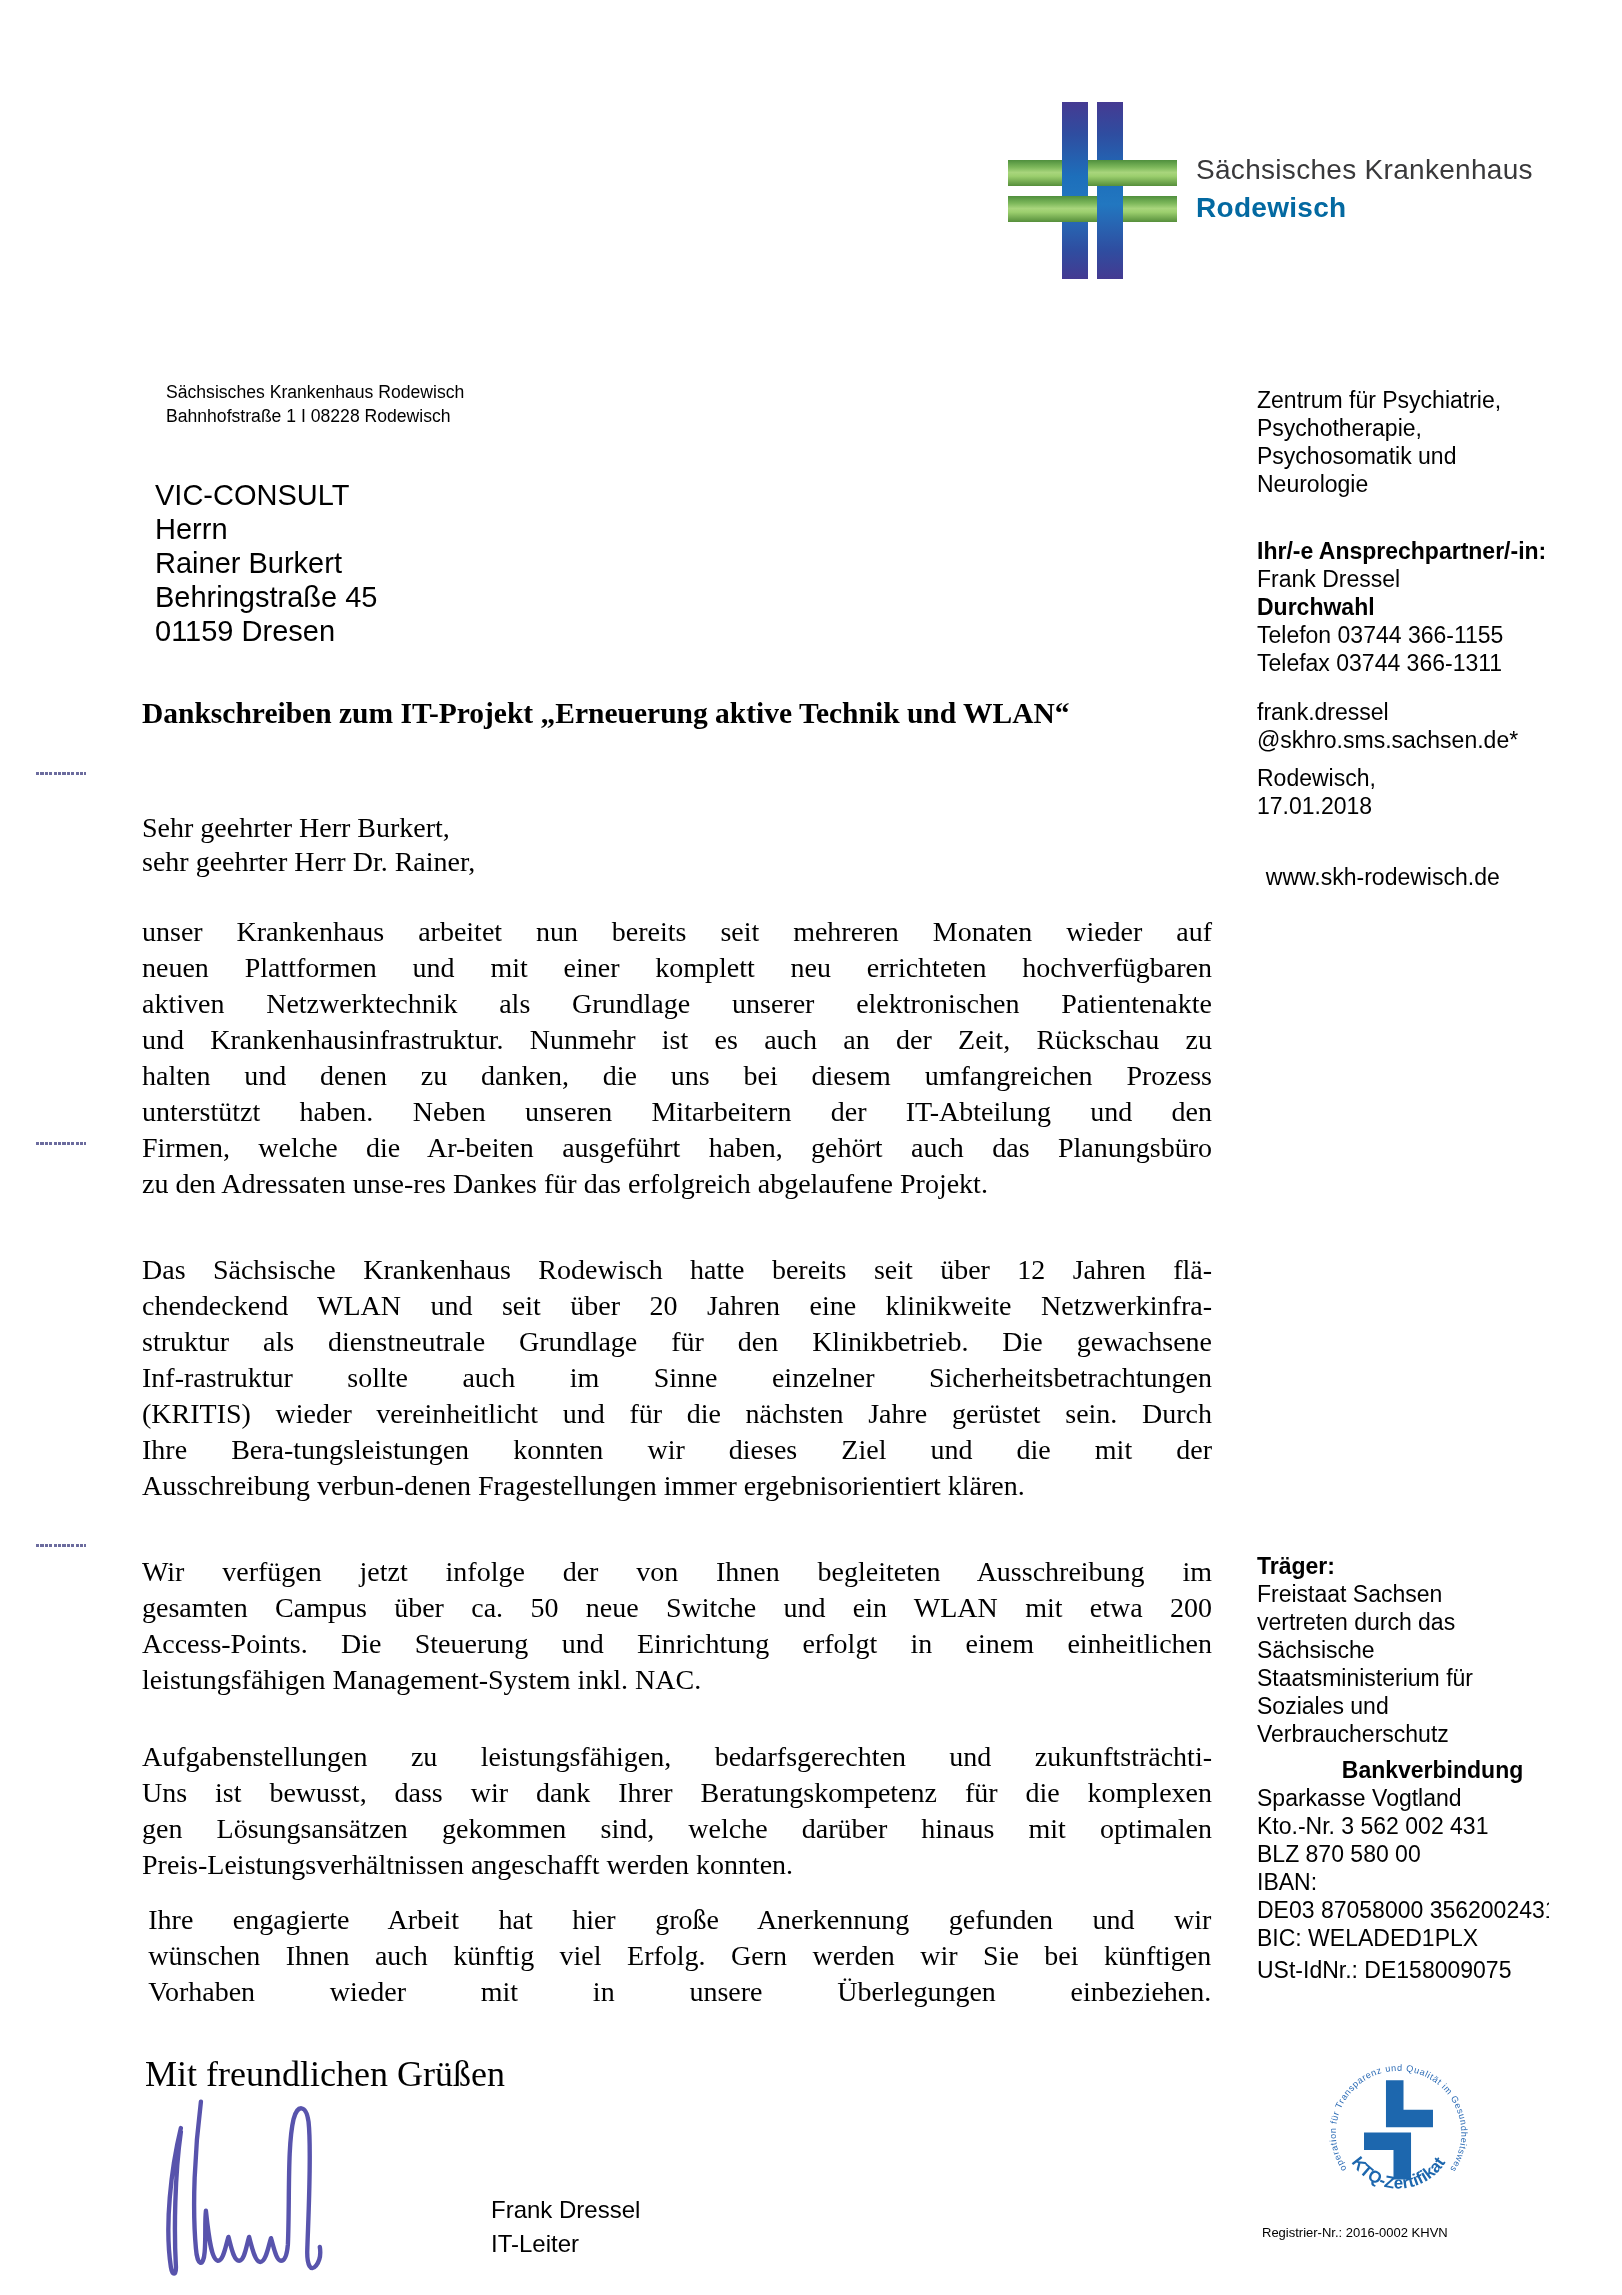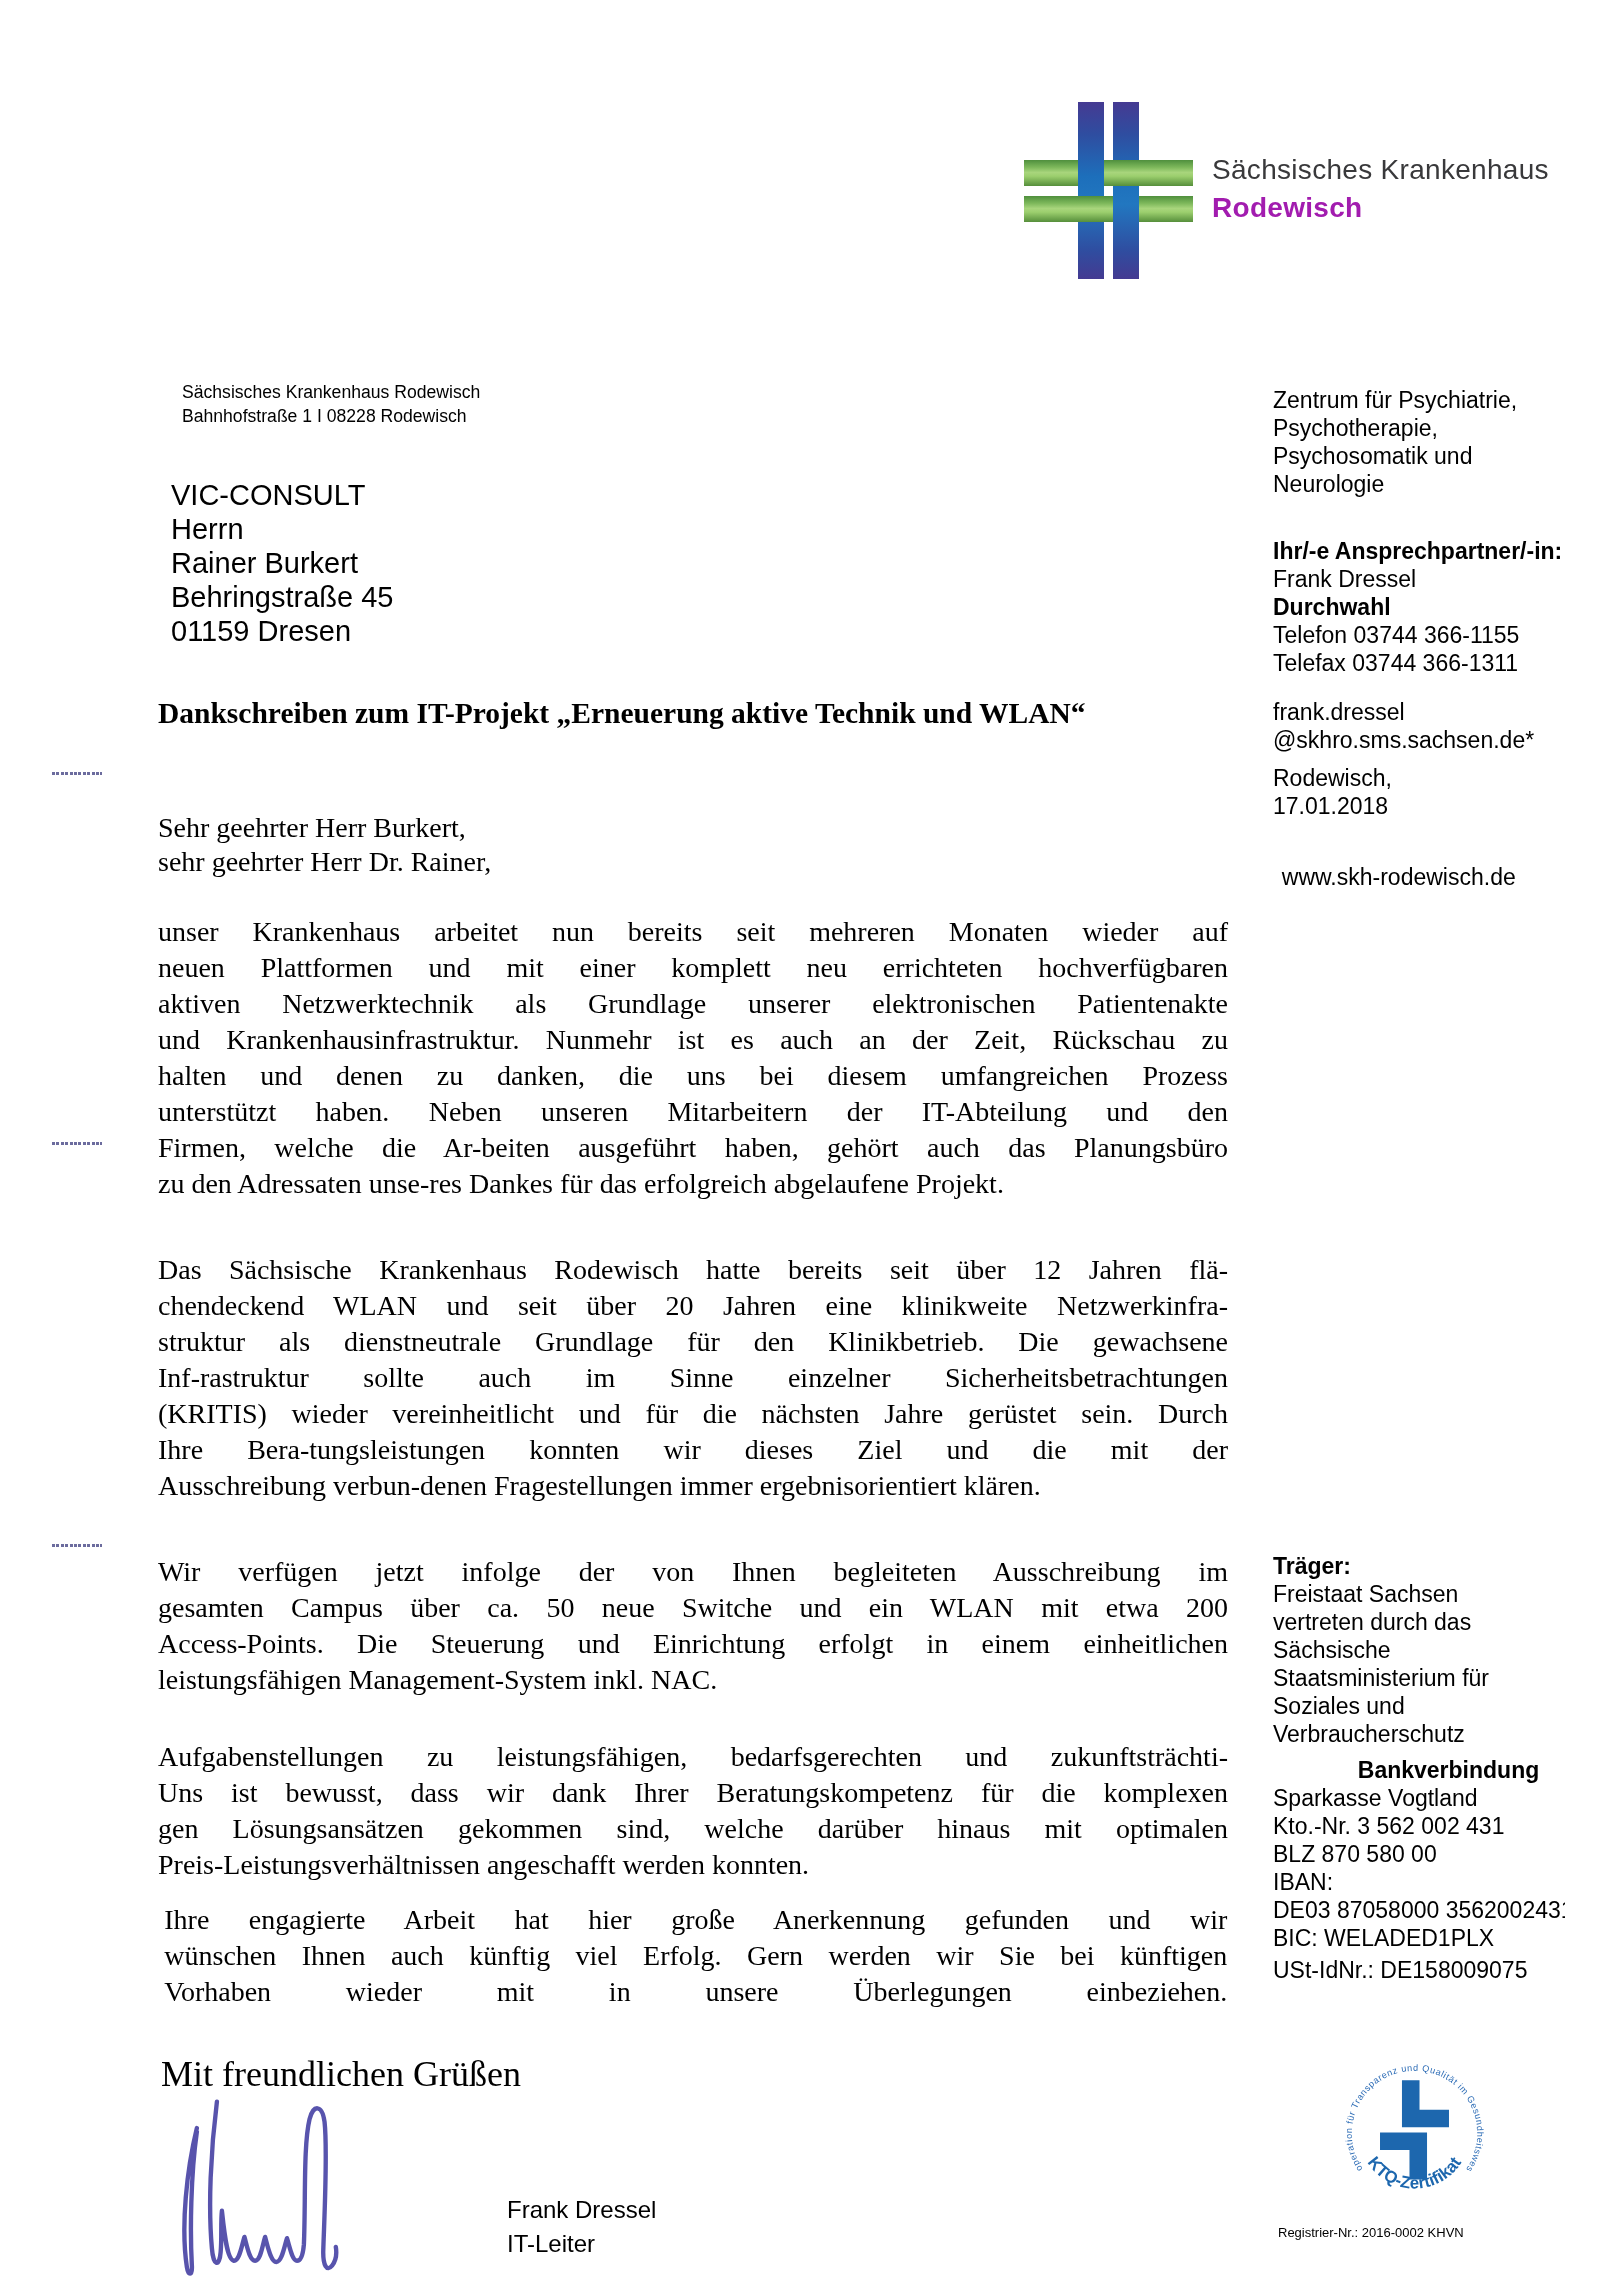--- a/index.html
+++ b/index.html
@@ -1,35 +1,35 @@
 <!DOCTYPE html>
 <html lang="de" style="font-size:10px"><head>
 <meta charset="utf-8">
 <style>
   html, body { margin:0; padding:0; background:#ffffff; }
   .page {
     position:relative; width:1549px; height:2295px; background:#ffffff;
-    font-family:"Liberation Sans", sans-serif; color:#000; overflow:hidden;margin-left:16px;
+    font-family:"Liberation Sans", sans-serif; color:#000; overflow:hidden;
   }
   .sans  { font-family:"Liberation Sans", sans-serif; }
   .serif { font-family:"Liberation Serif", serif; }
   .abs   { position:absolute; }
 
   
   .vbar {
     position:absolute; width:26px; top:102px; height:177px;
     background:linear-gradient(180deg,#453a92 0%,#2f4da0 18%,#1d6fbb 42%,#2277c0 58%,#2f4da0 84%,#443a91 100%);
   }
   .hbar, .hpatch {
     position:absolute; height:26px;
     background:linear-gradient(180deg,#4f8f3d 0%,#7db85b 28%,#a8d57c 48%,#9ccf6e 62%,#568f3b 100%);
   }
   .hbar { left:1008px; width:169px; }
   .logo-line1 { position:absolute; left:1196px; top:154px; font-size:28px; letter-spacing:0.3px; color:#39393b; }
-  .logo-line2 { position:absolute; left:1196px; top:192px; font-size:28px; letter-spacing:0.3px; color:#a21caf; font-weight:bold; }
+  .logo-line2 { position:absolute; left:1196px; top:192px; font-size:28px; letter-spacing:0.3px; color:#0369a1; font-weight:bold; }
 
   
   .sender { left:166px; top:380px; font-size:17.6px; line-height:24px; }
   .recipient { left:155px; top:478px; font-size:29px; line-height:34px; }
   .subject { left:142px; top:697px; font-size:29.5px; font-weight:bold; white-space:nowrap; }
   .salutation { left:142px; top:811px; font-size:28px; line-height:34px; }
 
   .para { position:absolute; left:142px; width:1070px; font-size:28px; line-height:36px; }
   .bline { text-align:justify; text-align-last:justify; }
   .bline.plain { text-align-last:left; }

